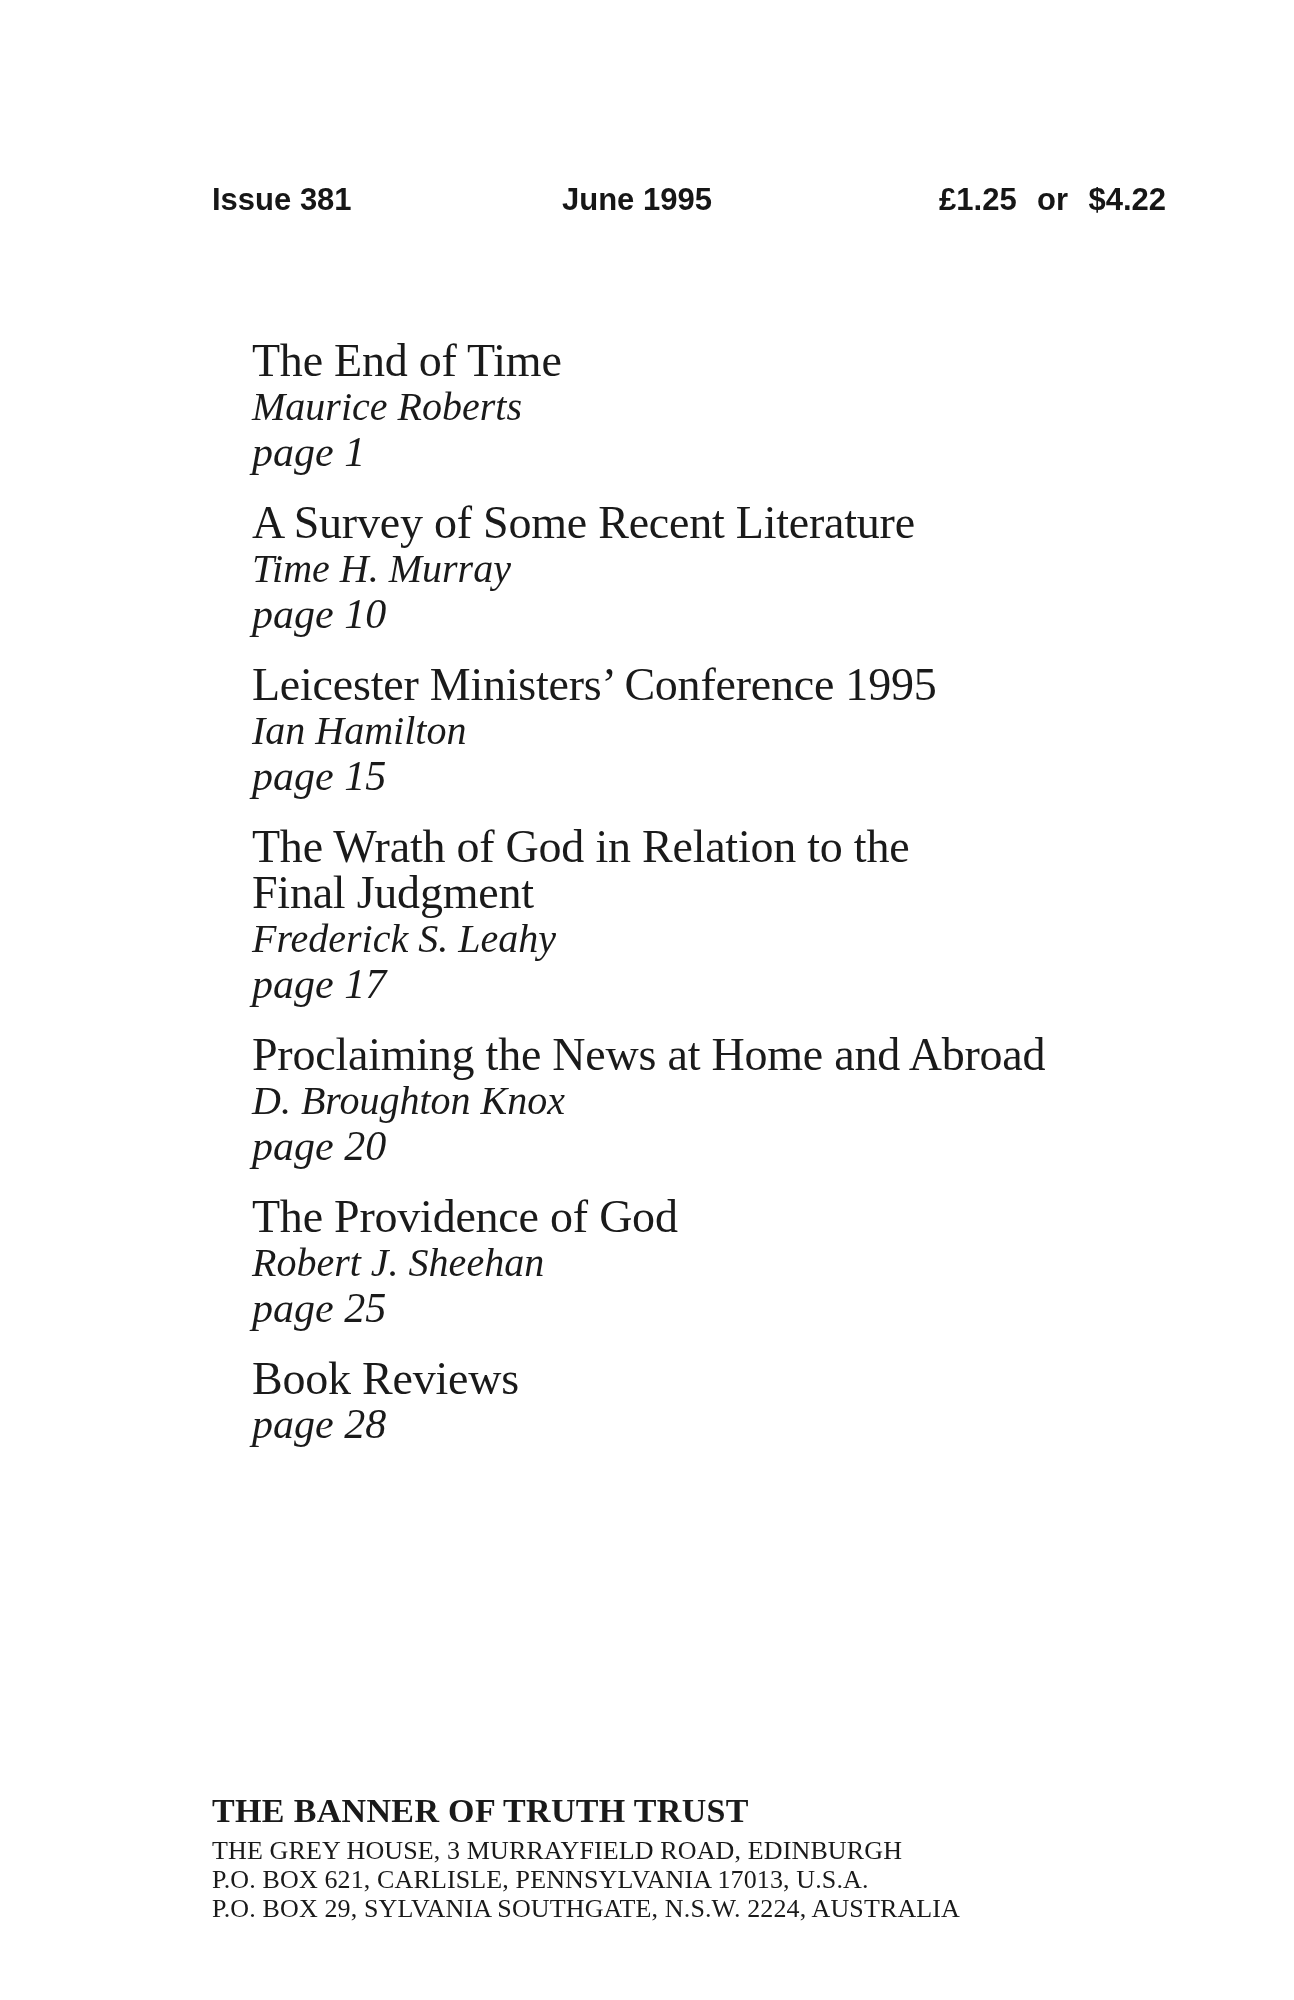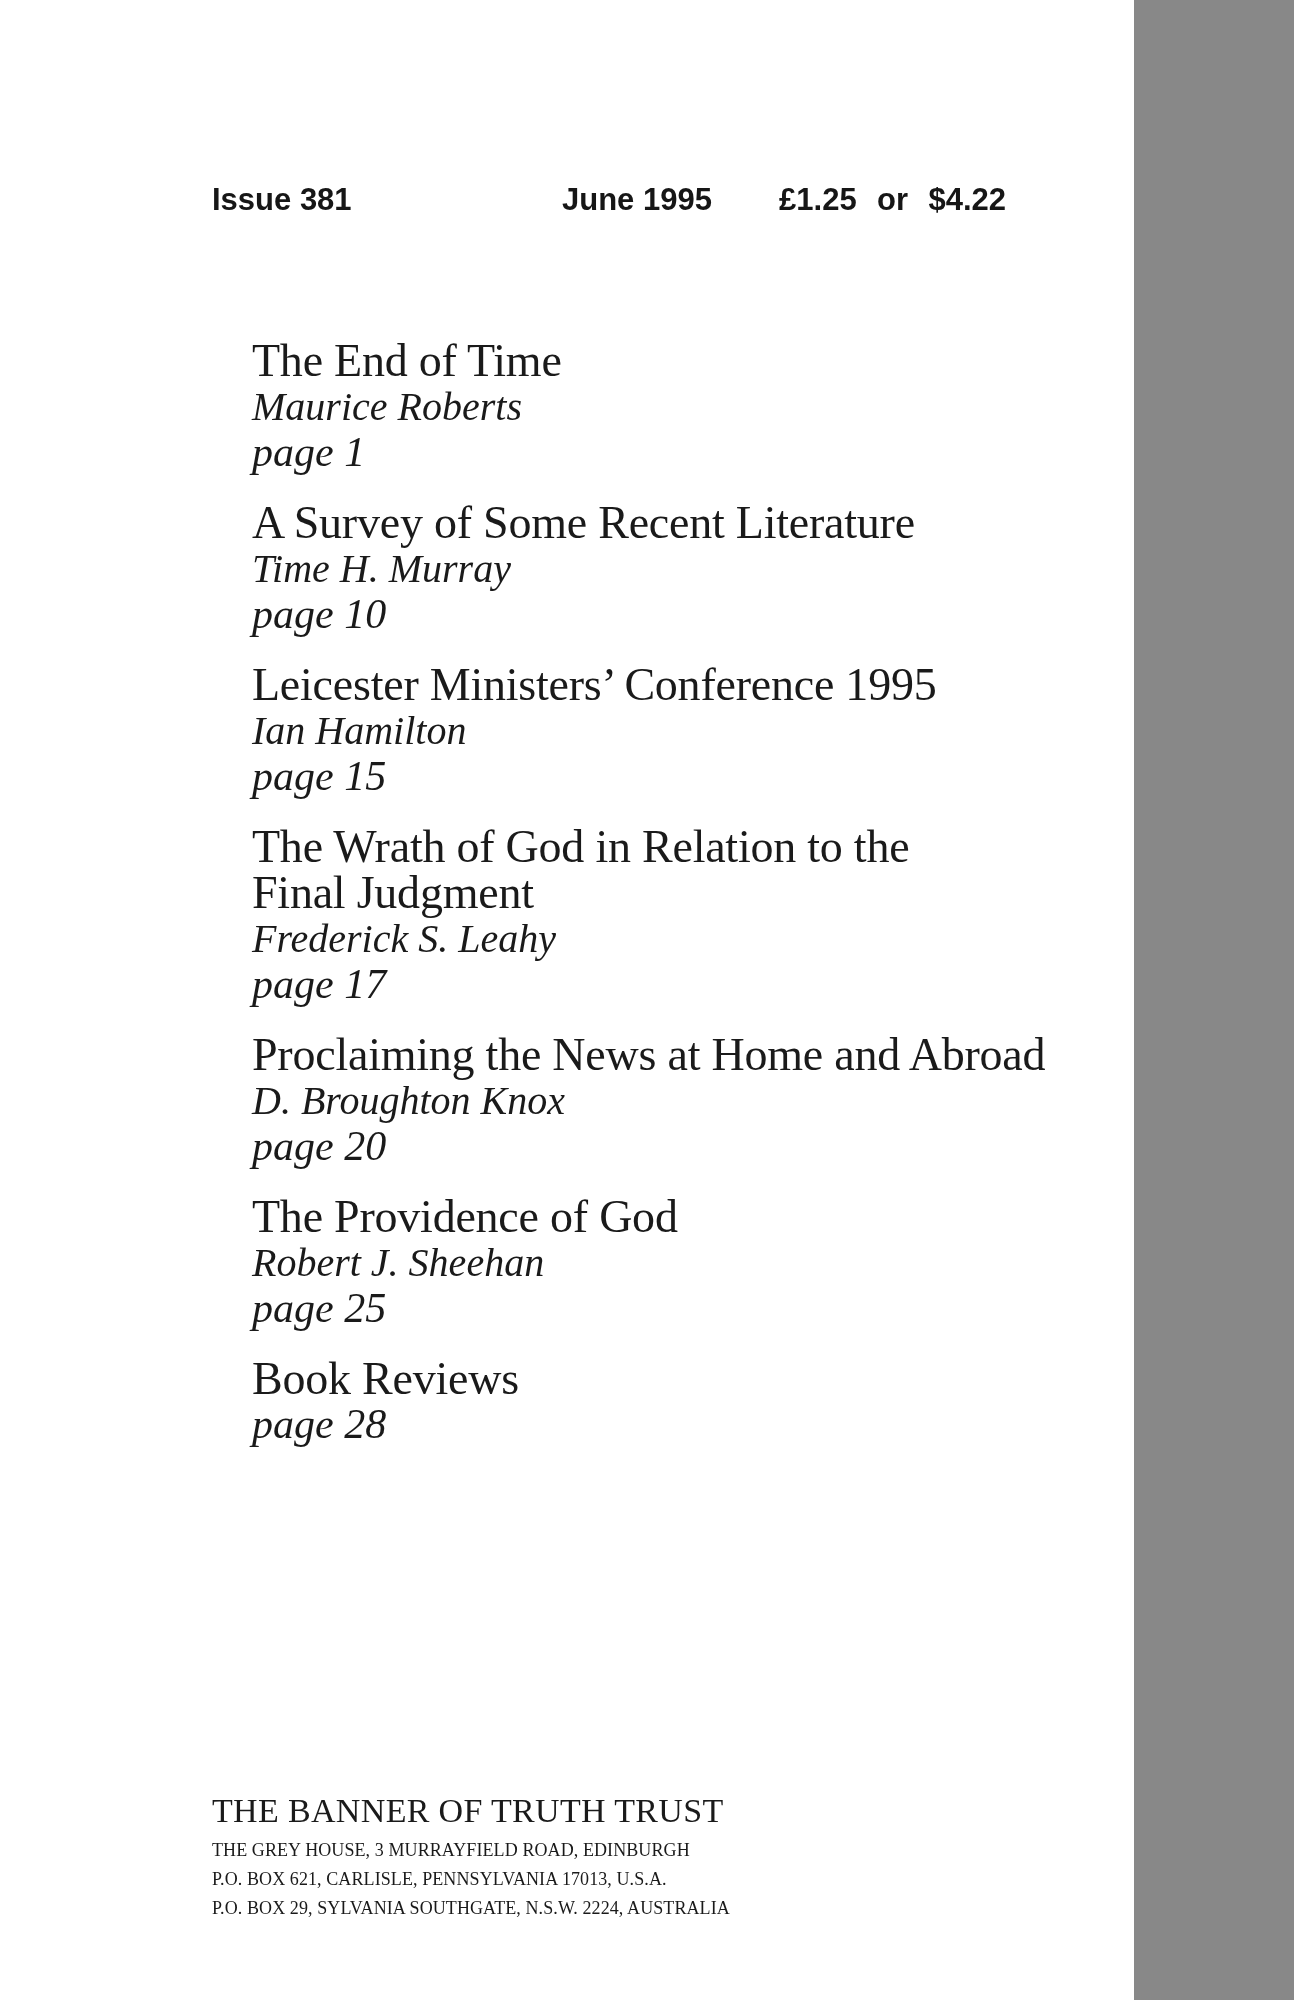--- a/index.html
+++ b/index.html
@@ -3,21 +3,21 @@
 <meta charset="utf-8">
 <style>
   :root{
     --text:#1a1a1a;
     --bg:#ffffff;
   }
   *{margin:0;padding:0;box-sizing:border-box;}
   html,body{background:#888;}
   .page{
     position:relative;
-    width:1134px;
+    width:1294px;
     height:2000px;
     background:var(--bg);
     overflow:hidden;
     font-family:"Liberation Serif","DejaVu Serif",serif;
     color:var(--text);
   }
   
   .masthead{
     position:absolute;
     top:182px; left:0; right:0;
@@ -61,23 +61,24 @@
     position:absolute;
     left:212px;
     top:1790px;
     width:980px;
   }
   .publisher-name{
     font-size:34px;
     line-height:42px;
     letter-spacing:0.01em;
     margin-bottom:4px;
+    font-weight:bold;
   }
   .publisher-address{
-    font-size:18px;
+    font-size:26px;
     line-height:29px;
     letter-spacing:0.005em;
   }
 </style>
 </head>
 <body>
 
 <div class="page">
 
   <div class="masthead">

